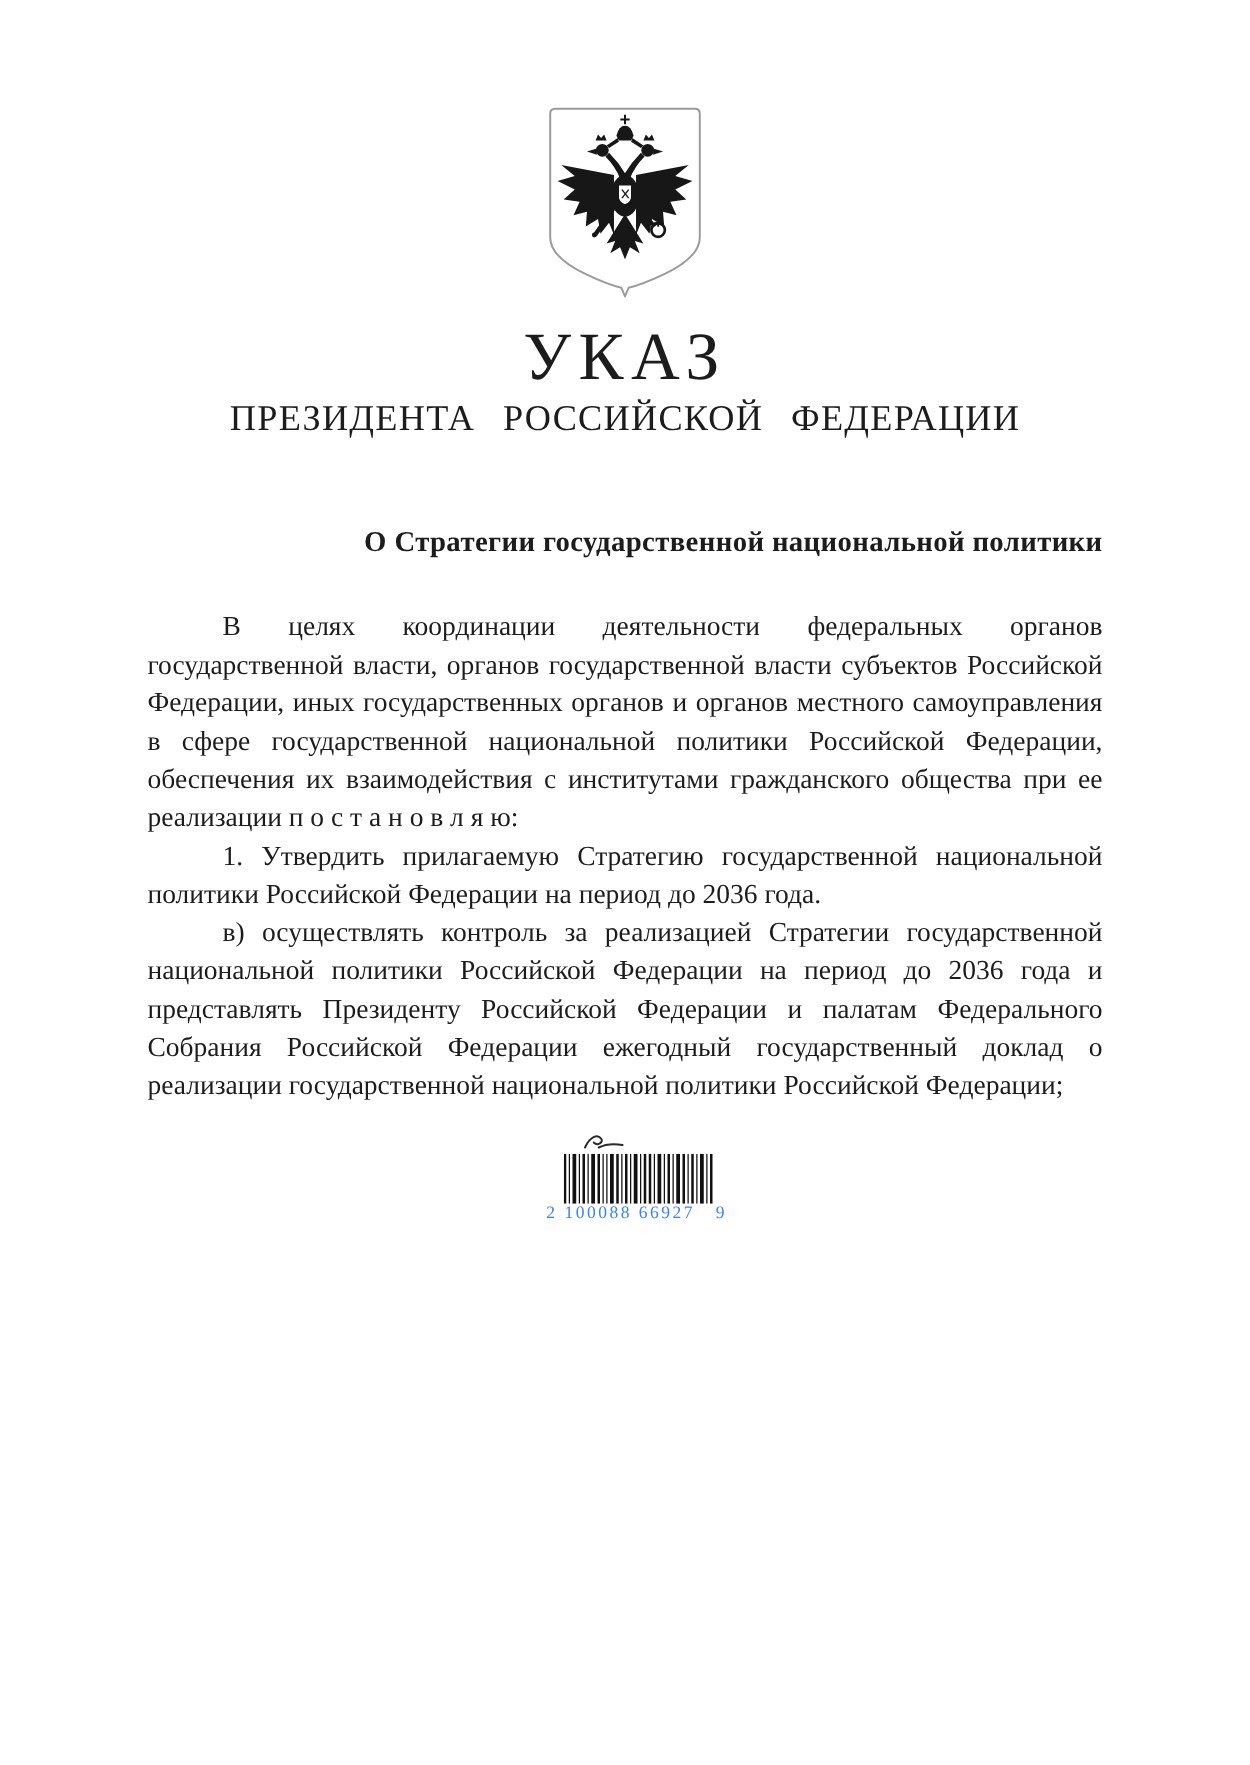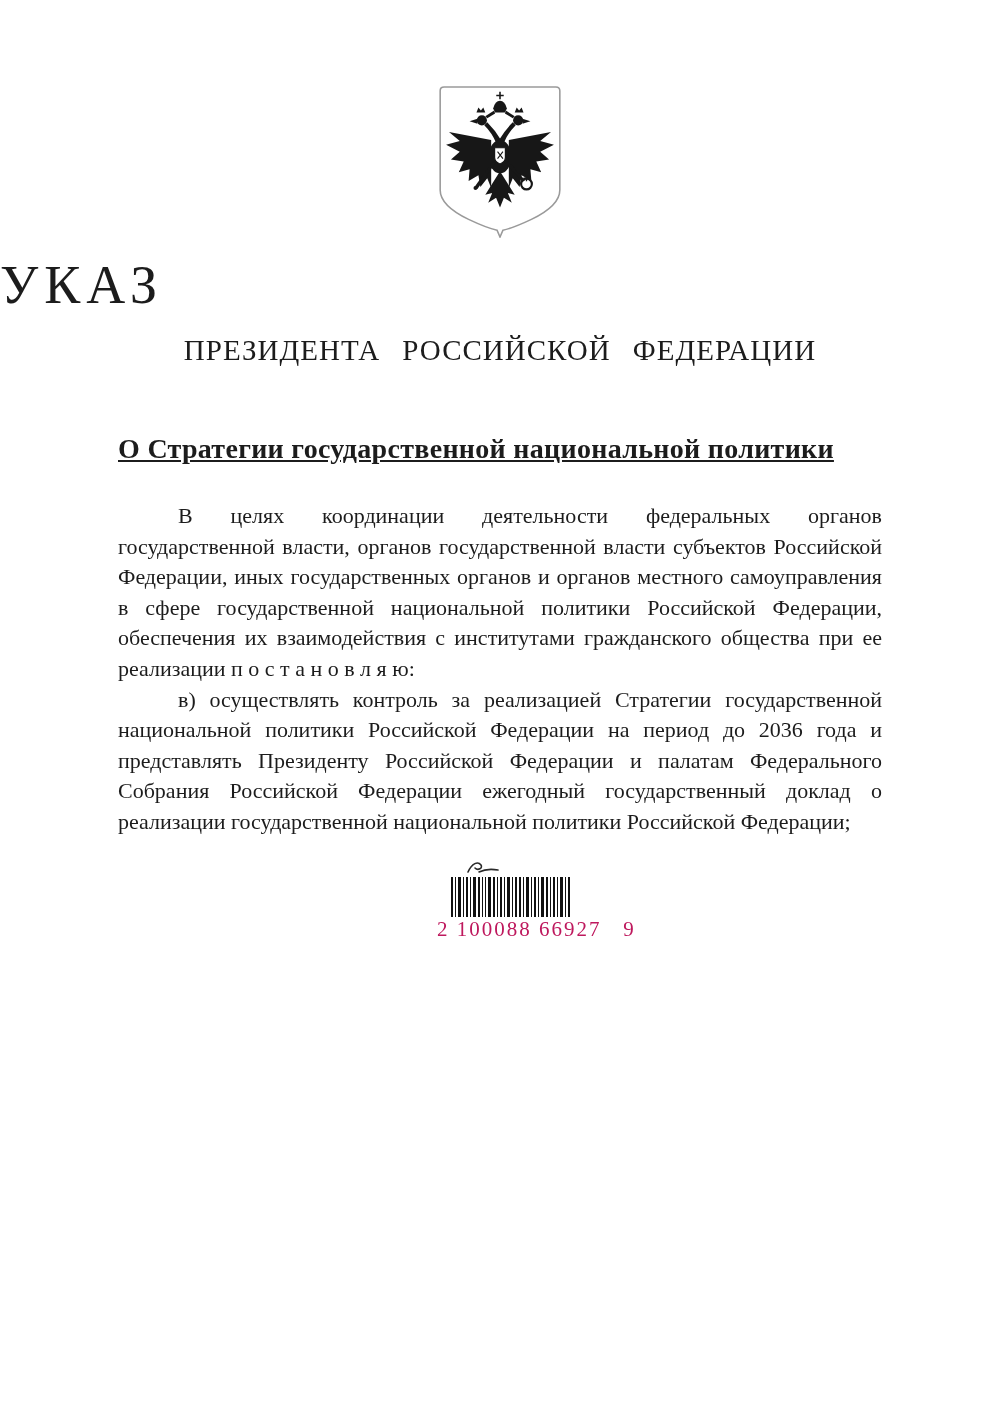--- a/index.html
+++ b/index.html
@@ -18,43 +18,42 @@
     color: #1c1c1c;
     overflow: hidden;
   }
   .emblem {
     width: 128px;
     margin: 84px auto 0 auto;
   }
   .emblem svg { display: block; }
   .decree-heading {
     margin: 16px 0 0 0;
-    text-align: left;
+    text-align: center;
     font-size: 54px;
     font-weight: normal;
     letter-spacing: 6px;
     line-height: 62px;
   }
   .decree-subheading {
-    margin: 16px 0 0 0;
+    margin: 1px 0 0 0;
     text-align: center;
     font-size: 29px;
     font-weight: normal;
     letter-spacing: 1px;
     word-spacing: 14px;
     line-height: 36px;
   }
   .doc-title {
     margin: 64px 118px 0 118px;
-    text-align: left;
-    font-size: 28px;
+    text-align: right;
+    font-size: 23px;
     font-weight: bold;
     line-height: 33px;
     letter-spacing: 0.3px;
-    text-decoration: underline;
   }
   .body-text {
     margin: 36px 118px 0 118px;
     font-size: 22px;
     line-height: 30.6px;
     text-align: justify;
   }
   .body-text p {
     margin: 0;
     text-indent: 60px;
@@ -64,25 +63,25 @@
     width: 180px;
     margin-left: 437px; 
     text-align: left;
   }
   .handwritten-mark {
     display: block;
     margin: 0 0 1px 28px;
   }
   .barcode-svg { display: block; margin-left: 14px; }
   .barcode-number {
-    font-size: 21px;
+    font-size: 14px;
     letter-spacing: 2px;
     white-space: pre;
     margin-top: 0px;
-    color: #be185d;
+    color: #3b82f6;
   }
 </style>
 </head>
 <body>
 
 <div class="page">
 
   <div class="emblem">
     <svg width="128" height="154" viewBox="0 0 130 157" xmlns="http://www.w3.org/2000/svg">
 
@@ -133,20 +132,21 @@
   <h1 class="decree-heading">УКАЗ</h1>
 
   <h2 class="decree-subheading">ПРЕЗИДЕНТА  РОССИЙСКОЙ  ФЕДЕРАЦИИ</h2>
 
   <div class="doc-title">
     <div>О Стратегии государственной национальной политики</div>
   </div>
 
   <div class="body-text">
     <p>В целях координации деятельности федеральных органов государственной власти, органов государственной власти субъектов Российской Федерации, иных государственных органов и органов местного самоуправления в сфере государственной национальной политики Российской Федерации, обеспечения их взаимодействия с институтами гражданского общества при ее реализации п о с т а н о в л я ю:</p>
+    <p>1. Утвердить прилагаемую Стратегию государственной национальной политики Российской Федерации на период до 2036 года.</p>
     <p>в) осуществлять контроль за реализацией Стратегии государственной национальной политики Российской Федерации на период до 2036 года и представлять Президенту Российской Федерации и палатам Федерального Собрания Российской Федерации ежегодный государственный доклад о реализации государственной национальной политики Российской Федерации;</p>
   </div>
 
   <div class="barcode-block">
     <svg class="handwritten-mark" width="42" height="16" viewBox="0 0 42 16" xmlns="http://www.w3.org/2000/svg">
       <path d="M3,12 C7,3 13,1 16,5 C18,8 13,11 10,8 M14,12 C20,9 27,9 33,10" fill="none" stroke="#2a2a2a" stroke-width="1.6" stroke-linecap="round"></path>
     </svg>
     <svg class="barcode-svg" width="124" height="40" viewBox="0 0 124 40" xmlns="http://www.w3.org/2000/svg">
       <g fill="#111111">
         <rect x="0" y="0" width="2" height="40"></rect>

